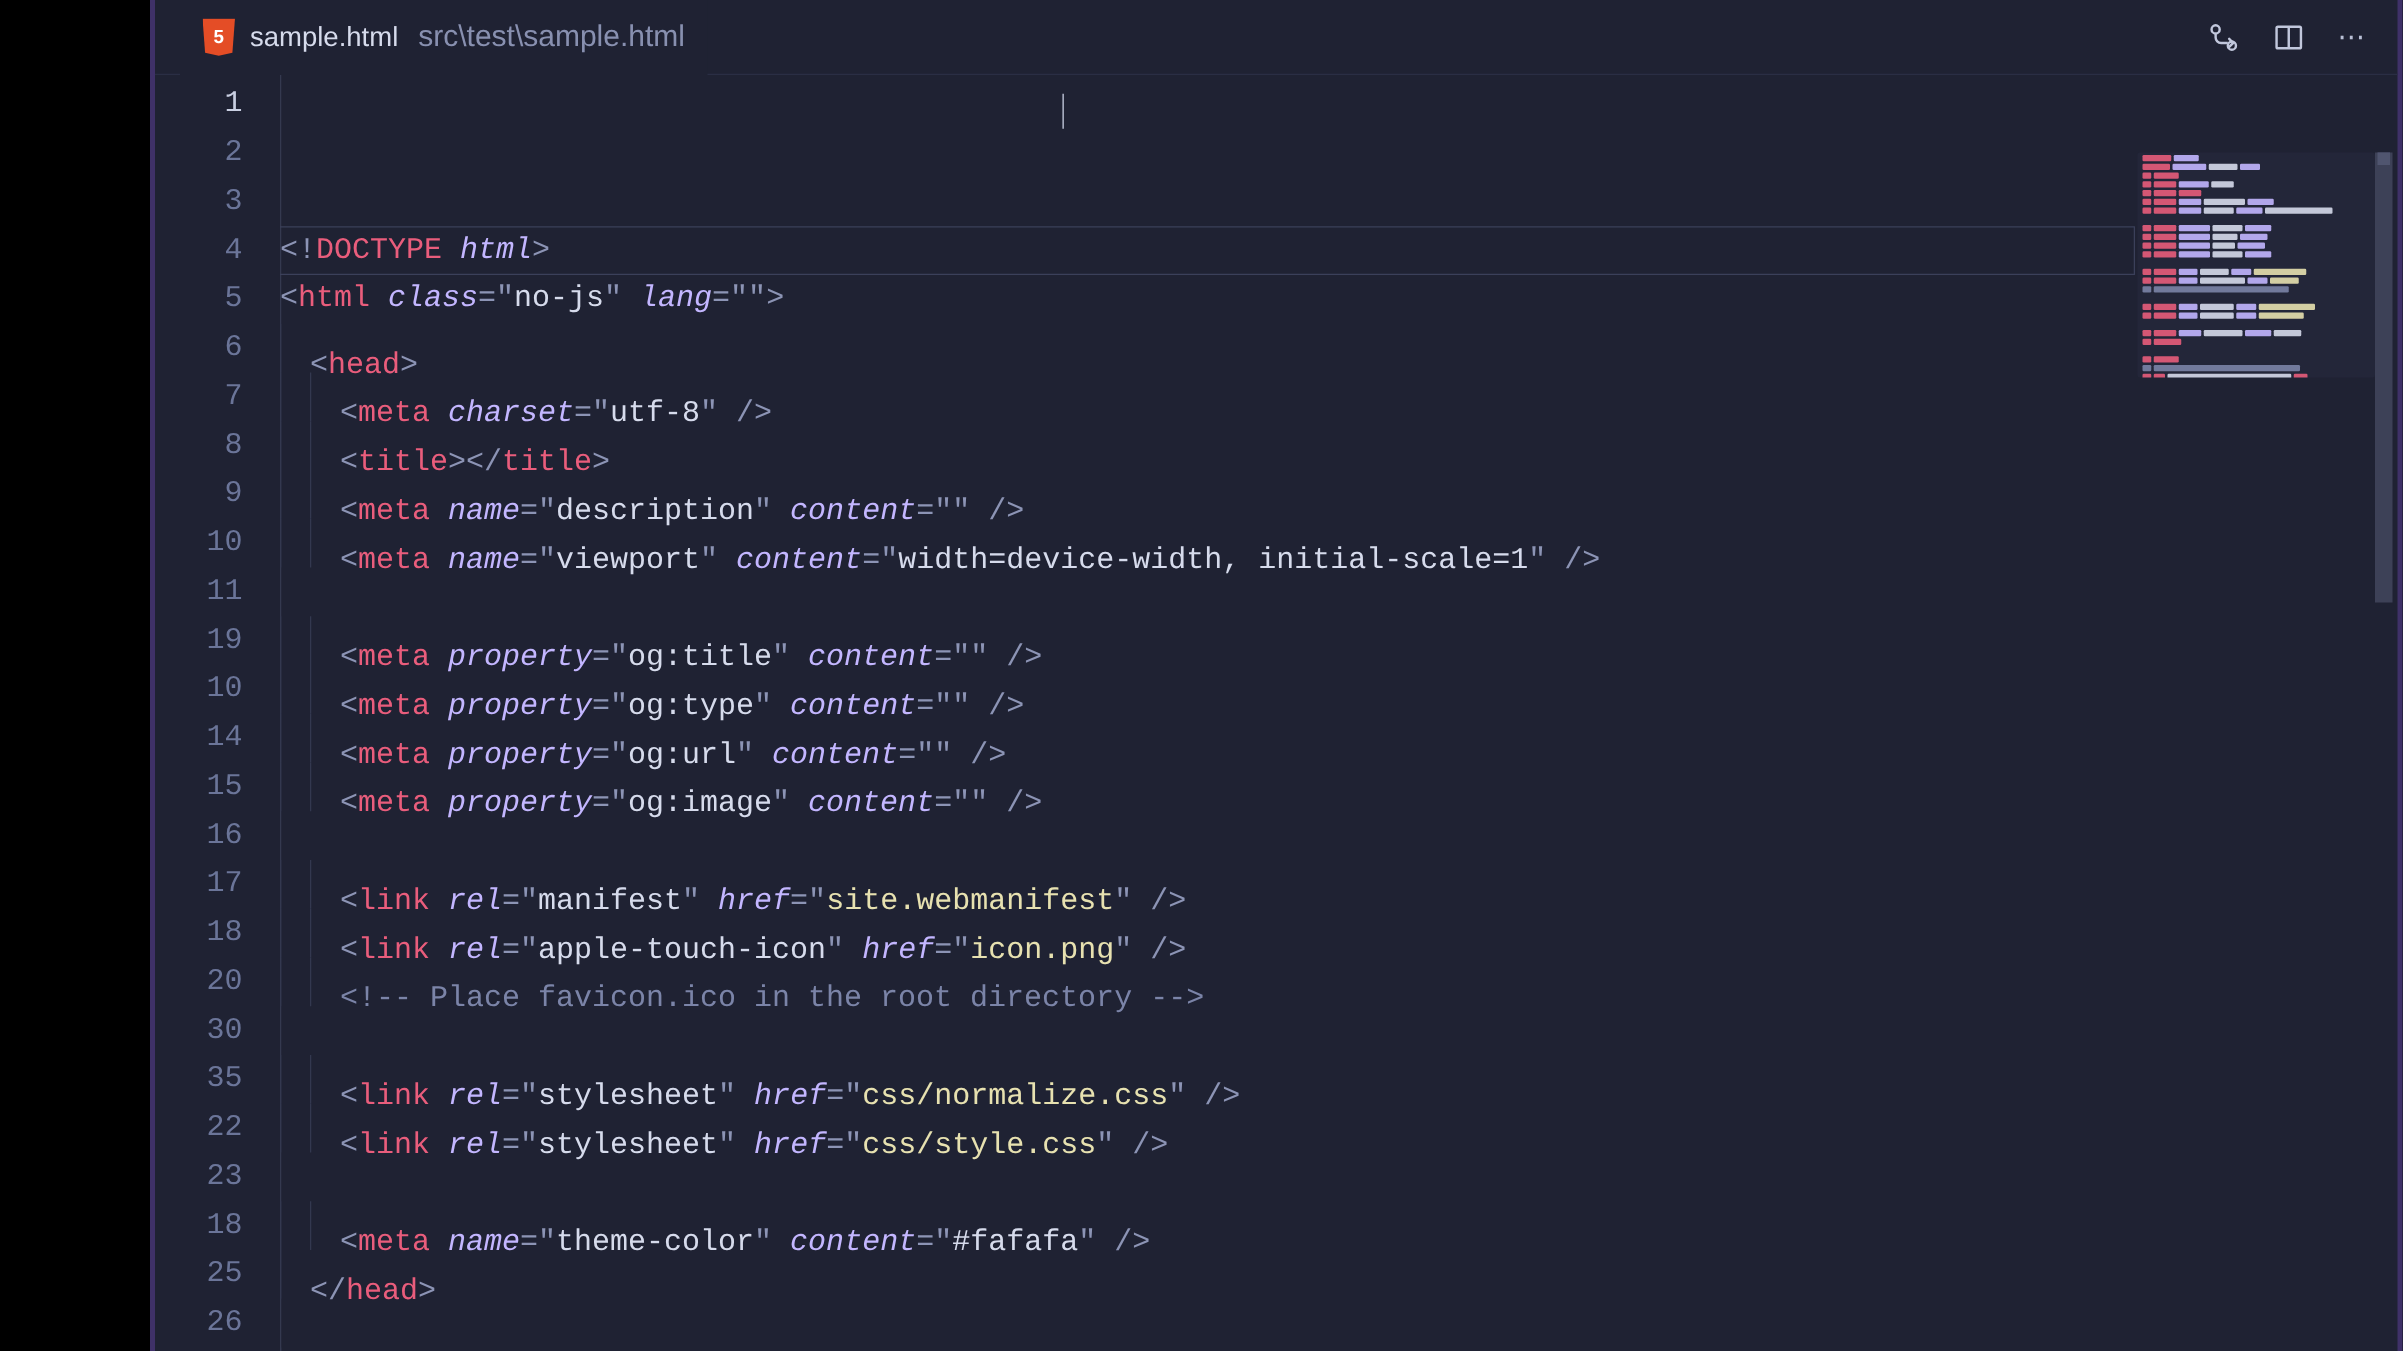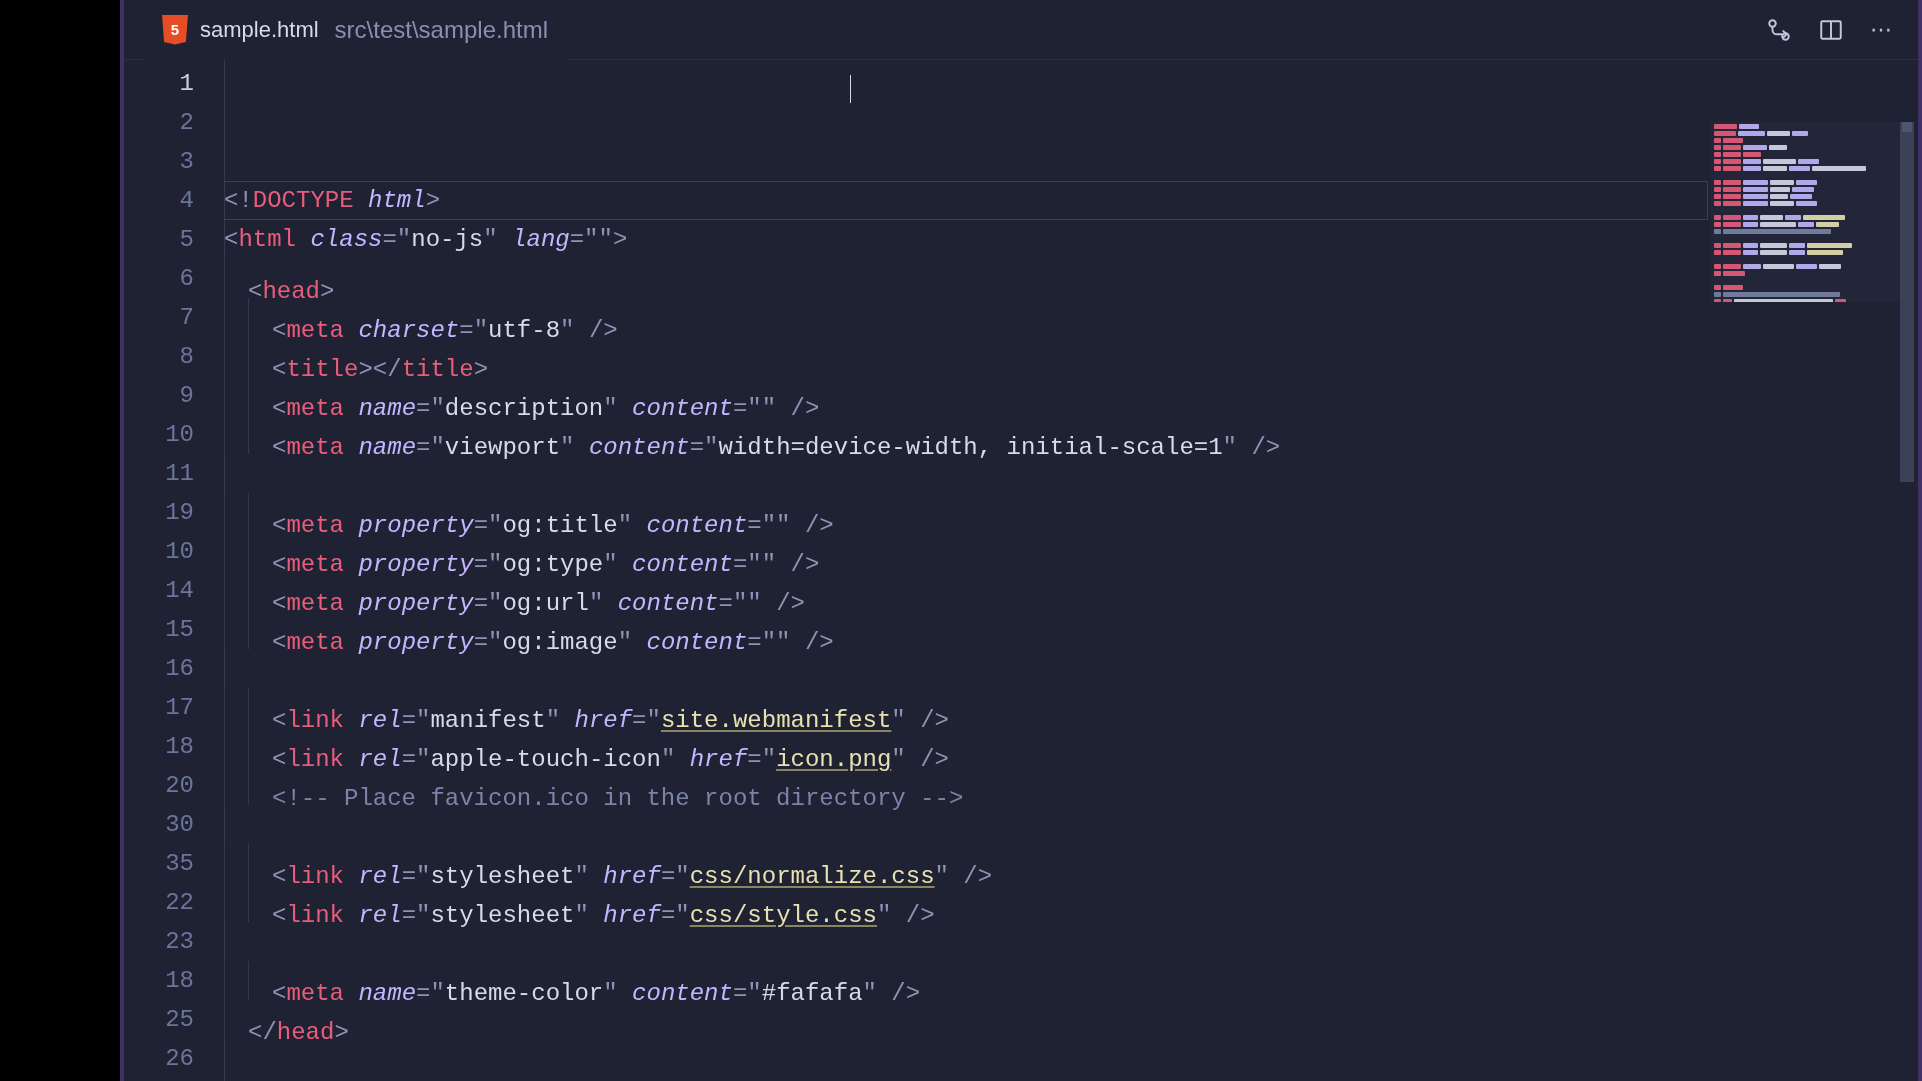--- a/index.html
+++ b/index.html
@@ -115,21 +115,21 @@
     pointer-events:none;
   }
   .indent-guide {
     display:inline-block; width: 24px; height: 100%;
     border-left: 1px solid #33384f;
   }
   .punct { color: var(--punct); }
   .tagn { color: var(--tag); }
   .attr { color: var(--attr); font-style: italic; }
   .str  { color: var(--string); }
-  .lnk  { color: var(--link); text-decoration: underline; text-decoration-color: #8a8560; text-underline-offset: 3px;}
+  .lnk  { color: var(--link); text-decoration-color: #8a8560; text-underline-offset: 3px;}
   .cmt  { color: var(--comment); font-style: normal; }
   .cursor-caret {
     position:absolute; top: 15px; left: 626px;
     width: 1px; height: 28px; background: #cfd6ea;
   }
 
   
   .minimap {
     position: absolute;
     top: 62px; right: 18px;

